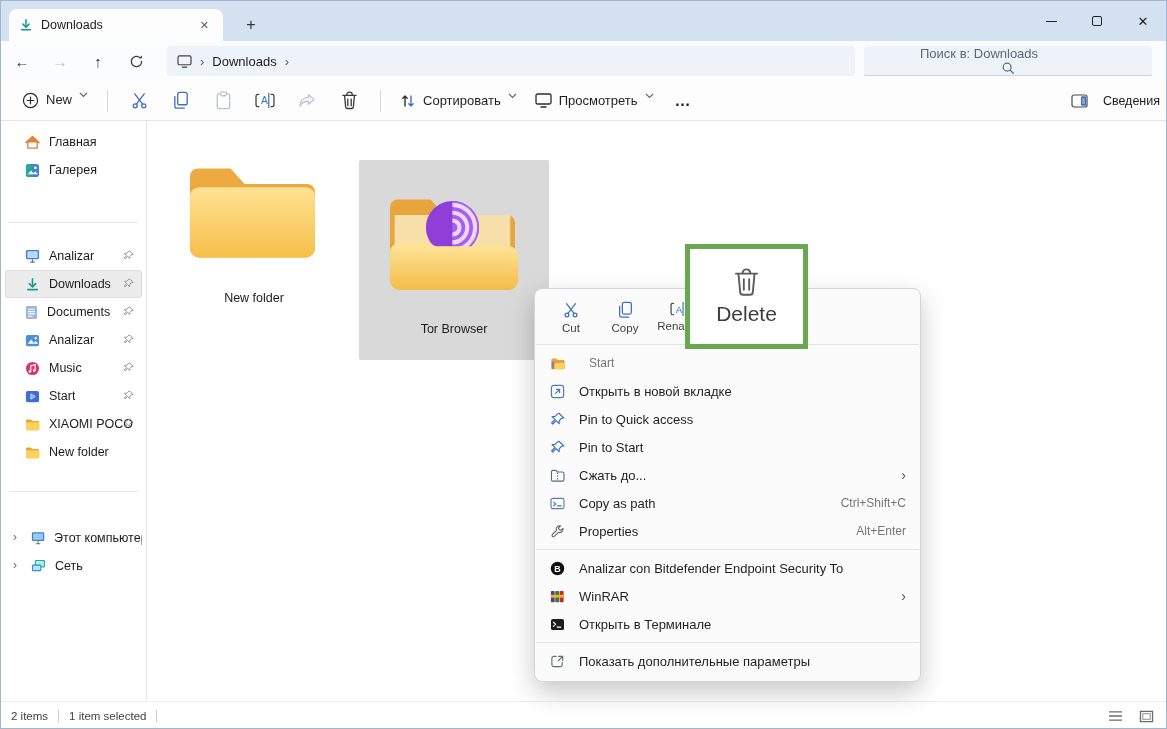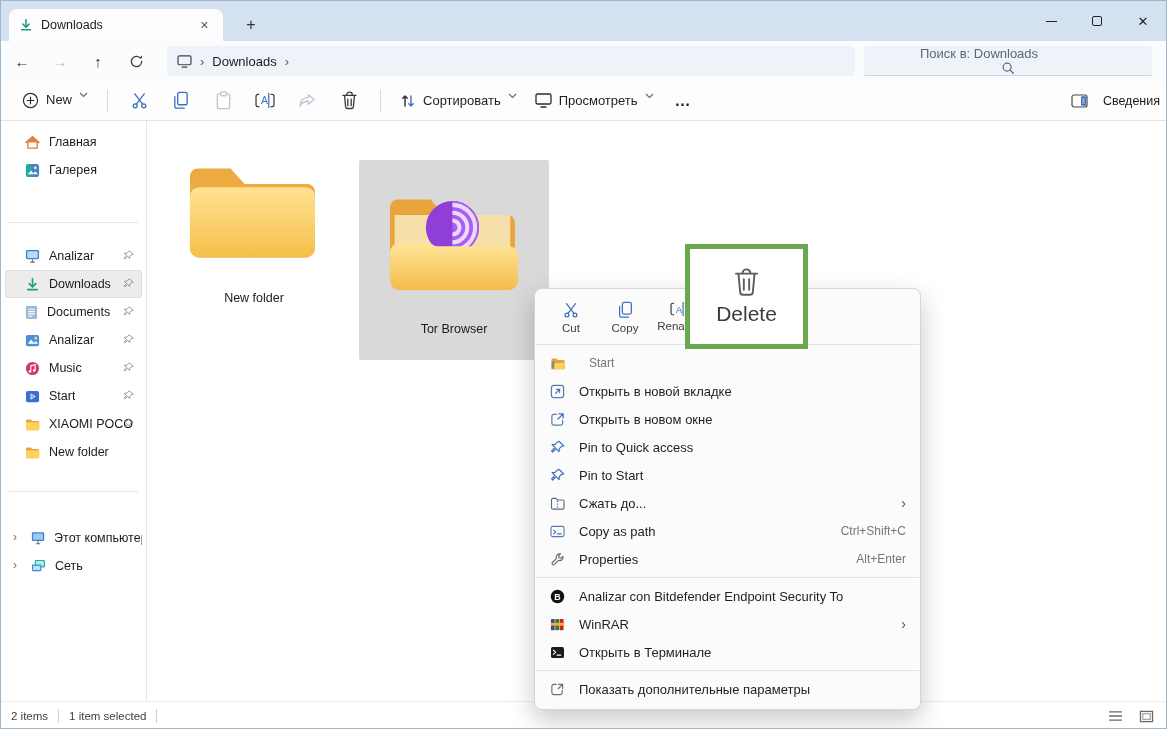--- a/index.html
+++ b/index.html
@@ -450,29 +450,20 @@
       <span class="ci">
           <svg width="15" height="15" viewBox="0 0 16 16">
             <rect x="1.5" y="1.5" width="13" height="13" rx="2.5" fill="none" stroke="#5b7bb0" stroke-width="1.3"></rect>
             <path d="M6 10l4-4M7 5.8h3.2V9" fill="none" stroke="#3f6fc1" stroke-width="1.3" stroke-linecap="round"></path>
           </svg>
         </span>
       <span class="cl">Открыть в новой вкладке</span>
     </div>
     <div class="ctx-item">
       <span class="ci">
-          <svg width="15" height="15" viewBox="0 0 16 16">
-            <path d="M7 2.5H4a2 2 0 0 0-2 2v7.5a2 2 0 0 0 2 2h7.5a2 2 0 0 0 2-2V9" fill="none" stroke="#5b7bb0" stroke-width="1.3" stroke-linecap="round"></path>
-            <path d="M9.5 2h4.5v4.5M13.5 2.5L8.5 7.5" fill="none" stroke="#3f6fc1" stroke-width="1.3" stroke-linecap="round"></path>
-          </svg>
-        </span>
-      <span class="cl">Открыть в новом окне</span>
-    </div>
-    <div class="ctx-item">
-      <span class="ci">
           <svg width="15" height="15" viewBox="0 0 14 14">
             <path d="M8.4 1.2l4.4 4.4-2.2.5L8.7 8l-.2 2.8L5.7 8 2.5 11.2l-1-1L4.7 7 1.9 4.3l2.8-.2 1.9-1.9z" fill="none" stroke="#3f6fc1" stroke-width="1.1" stroke-linejoin="round"></path>
           </svg>
         </span>
       <span class="cl">Pin to Quick access</span>
     </div>
     <div class="ctx-item">
       <span class="ci">
           <svg width="15" height="15" viewBox="0 0 14 14">
             <path d="M8.4 1.2l4.4 4.4-2.2.5L8.7 8l-.2 2.8L5.7 8 2.5 11.2l-1-1L4.7 7 1.9 4.3l2.8-.2 1.9-1.9z" fill="none" stroke="#3f6fc1" stroke-width="1.1" stroke-linejoin="round"></path>

